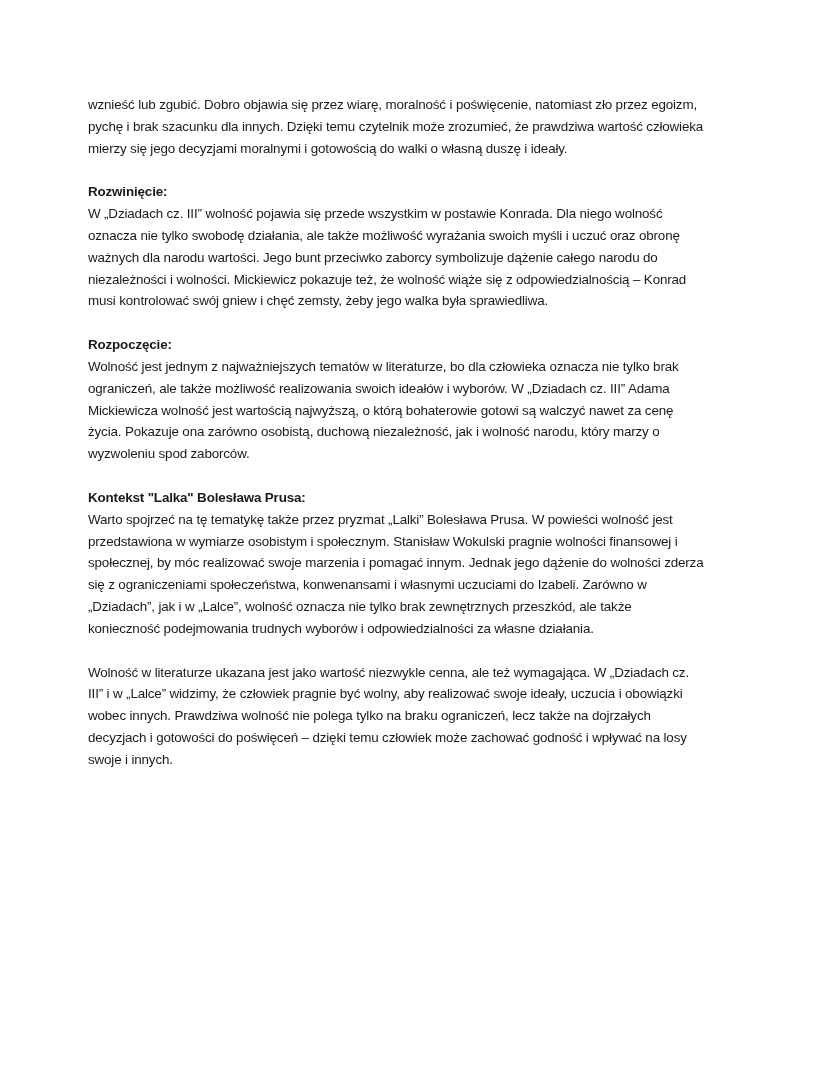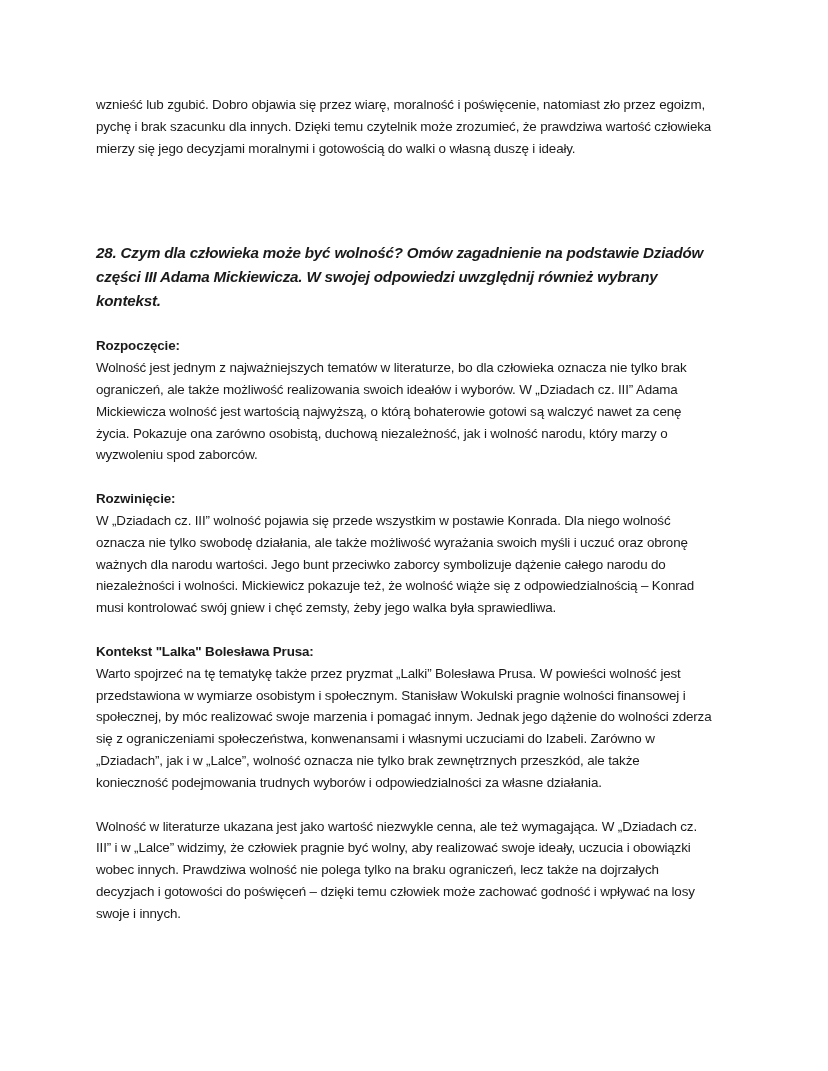--- a/index.html
+++ b/index.html
@@ -10,21 +10,21 @@
     body {
       width: 828px;
       height: 1071px;
       position: relative;
       overflow: hidden;
       font-family: "Liberation Sans", "DejaVu Sans", sans-serif;
       color: #1a1a1a;
     }
     .page {
       position: absolute;
-      left: 96px;
+      left: 88px;
       top: 94px;
       width: 640px;
     }
     .para {
       margin: 0;
       font-size: 13.4px;
       line-height: 21.8px;
       letter-spacing: -0.15px;
       white-space: pre-line;
     }
@@ -54,40 +54,37 @@
     }
   </style>
 </head>
 <body>
 
 <div class="page">
   <p class="para intro-para">wznieść lub zgubić. Dobro objawia się przez wiarę, moralność i poświęcenie, natomiast zło przez egoizm,
 pychę i brak szacunku dla innych. Dzięki temu czytelnik może zrozumieć, że prawdziwa wartość człowieka
 mierzy się jego decyzjami moralnymi i gotowością do walki o własną duszę i ideały.</p>
 
-  <h2 class="question">28. Czym dla człowieka może być wolność? Omów zagadnienie na podstawie Dziadów
-części III Adama Mickiewicza. W swojej odpowiedzi uwzględnij również wybrany
-kontekst.</h2>
+
+  <div class="section">
+    <h3 class="section-heading">Rozwinięcie:</h3>
+    <p class="para">W „Dziadach cz. III” wolność pojawia się przede wszystkim w postawie Konrada. Dla niego wolność
+oznacza nie tylko swobodę działania, ale także możliwość wyrażania swoich myśli i uczuć oraz obronę
+ważnych dla narodu wartości. Jego bunt przeciwko zaborcy symbolizuje dążenie całego narodu do
+niezależności i wolności. Mickiewicz pokazuje też, że wolność wiąże się z odpowiedzialnością – Konrad
+musi kontrolować swój gniew i chęć zemsty, żeby jego walka była sprawiedliwa.</p>
+  </div>
 
   <div class="section">
     <h3 class="section-heading">Rozpoczęcie:</h3>
     <p class="para">Wolność jest jednym z najważniejszych tematów w literaturze, bo dla człowieka oznacza nie tylko brak
 ograniczeń, ale także możliwość realizowania swoich ideałów i wyborów. W „Dziadach cz. III” Adama
 Mickiewicza wolność jest wartością najwyższą, o którą bohaterowie gotowi są walczyć nawet za cenę
 życia. Pokazuje ona zarówno osobistą, duchową niezależność, jak i wolność narodu, który marzy o
 wyzwoleniu spod zaborców.</p>
-  </div>
-
-  <div class="section">
-    <h3 class="section-heading">Rozwinięcie:</h3>
-    <p class="para">W „Dziadach cz. III” wolność pojawia się przede wszystkim w postawie Konrada. Dla niego wolność
-oznacza nie tylko swobodę działania, ale także możliwość wyrażania swoich myśli i uczuć oraz obronę
-ważnych dla narodu wartości. Jego bunt przeciwko zaborcy symbolizuje dążenie całego narodu do
-niezależności i wolności. Mickiewicz pokazuje też, że wolność wiąże się z odpowiedzialnością – Konrad
-musi kontrolować swój gniew i chęć zemsty, żeby jego walka była sprawiedliwa.</p>
   </div>
 
   <div class="section">
     <h3 class="section-heading">Kontekst "Lalka" Bolesława Prusa:</h3>
     <p class="para">Warto spojrzeć na tę tematykę także przez pryzmat „Lalki” Bolesława Prusa. W powieści wolność jest
 przedstawiona w wymiarze osobistym i społecznym. Stanisław Wokulski pragnie wolności finansowej i
 społecznej, by móc realizować swoje marzenia i pomagać innym. Jednak jego dążenie do wolności zderza
 się z ograniczeniami społeczeństwa, konwenansami i własnymi uczuciami do Izabeli. Zarówno w
 „Dziadach”, jak i w „Lalce”, wolność oznacza nie tylko brak zewnętrznych przeszkód, ale także
 konieczność podejmowania trudnych wyborów i odpowiedzialności za własne działania.</p>

